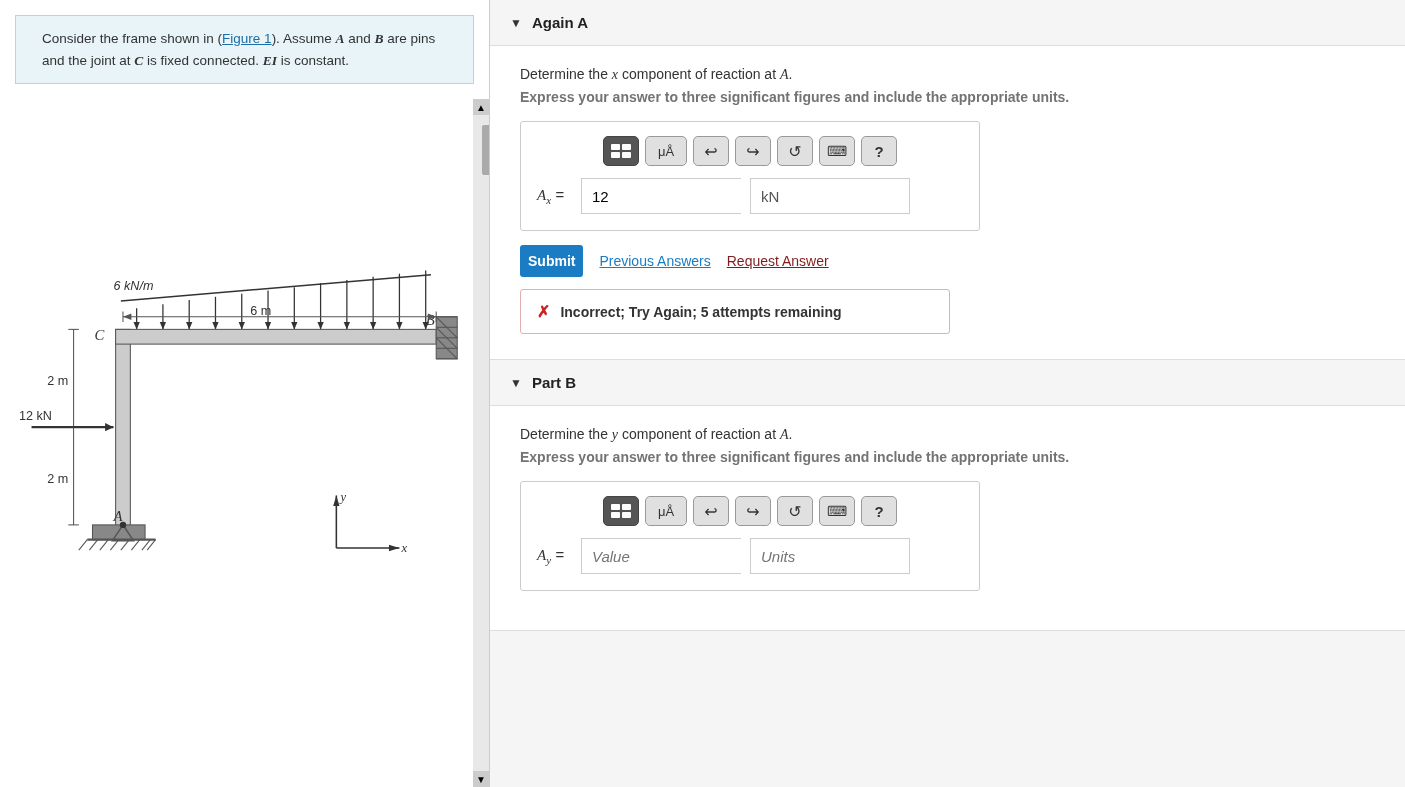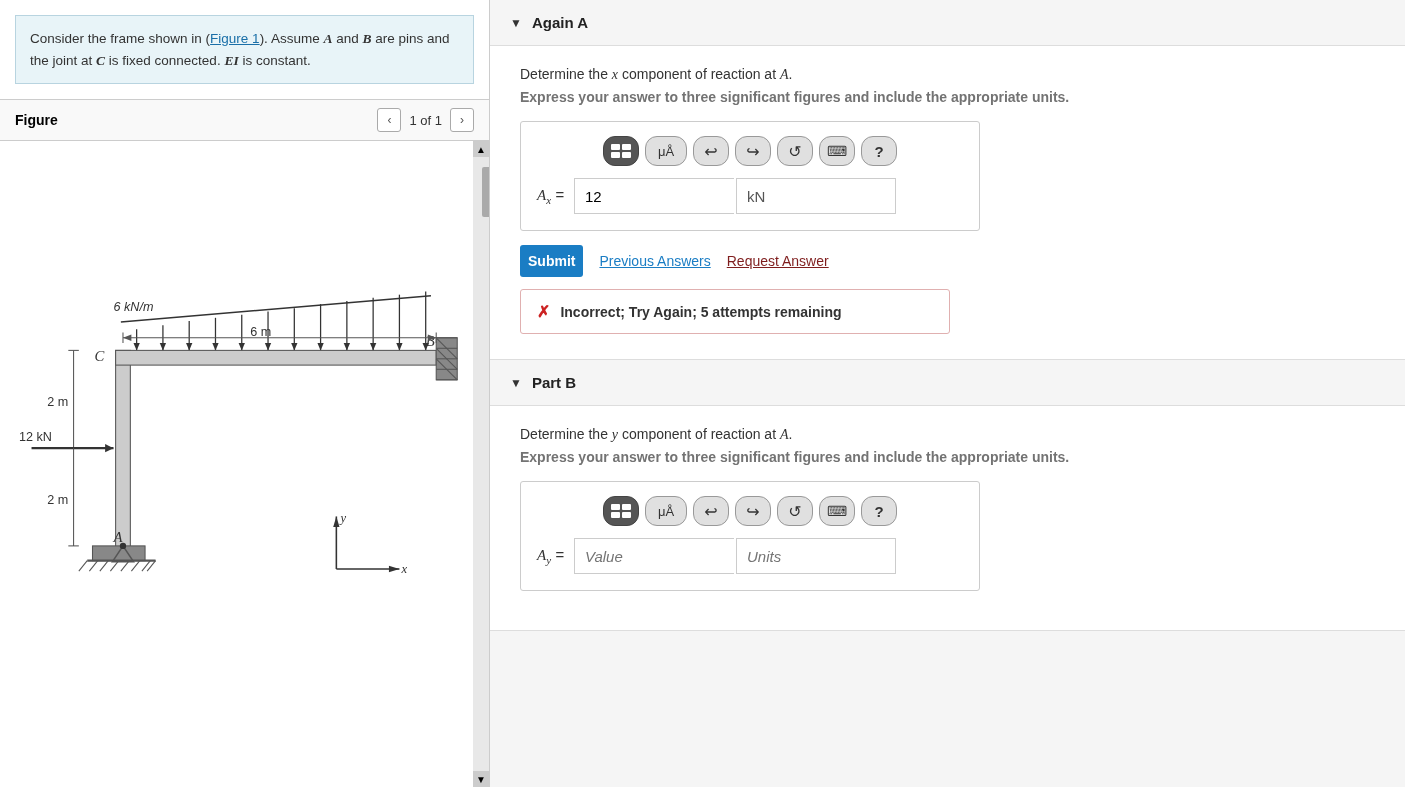--- a/index.html
+++ b/index.html
@@ -19,21 +19,21 @@
       border-right: 1px solid #ccc;
       display: flex;
       flex-direction: column;
       height: 100%;
     }
 
     .problem-statement {
       background: #e8f4f8;
       border: 1px solid #b8d4e0;
       margin: 15px;
-      padding: 12px 14px;
+      padding: 12px 26px;
       font-size: 13.5px;
       line-height: 1.6;
       color: #333;
     }
 
     .problem-statement a {
       color: #1a6fa8;
       text-decoration: underline;
     }
 
@@ -151,39 +151,39 @@
       gap: 6px;
       margin-bottom: 12px;
       justify-content: center;
     }
 
     .toolbar-btn {
       width: 36px;
       height: 30px;
       border: 1px solid #999;
       background: #e0e0e0;
-      border-radius: 12px;
+      border-radius: 5px;
       cursor: pointer;
       display: flex;
       align-items: center;
       justify-content: center;
       font-size: 12px;
       color: #333;
     }
 
     .toolbar-btn.special {
       background: #555;
       color: #fff;
       border-color: #444;
     }
 
     .input-row {
       display: flex;
       align-items: center;
-      gap: 2px;
+      gap: 9px;
     }
 
     .input-label {
       font-size: 15px;
       color: #333;
       margin-right: 8px;
       font-style: italic;
       white-space: nowrap;
     }
 
@@ -277,28 +277,20 @@
   </style>
 </head>
 <body>
 
 <div class="left-panel">
 
   <div class="problem-statement">
     <span>Consider the frame shown in (<a>Figure 1</a>). Assume <span class="math-bold">A</span> and <span class="math-bold">B</span> are pins and the joint at <span class="math-bold">C</span> is fixed connected. <span class="math-bold">EI</span> is constant.</span>
   </div>
 
-  <div class="figure-header">
-    <span class="figure-title">Figure</span>
-    <div class="figure-nav">
-      <button class="nav-btn">‹</button>
-      <span class="page-indicator">1 of 1</span>
-      <button class="nav-btn">›</button>
-    </div>
-  </div>
 
   <div class="figure-area">
     
     <div style="position:absolute; right:0; top:0; bottom:0; width:16px; background:#e8e8e8; z-index:10; display:flex; flex-direction:column; align-items:center;">
       <div style="width:16px; height:16px; background:#ccc; display:flex; align-items:center; justify-content:center; cursor:pointer; font-size:10px;">▲</div>
       <div style="flex:1; position:relative;">
         <div style="position:absolute; top:10px; left:1px; width:14px; height:50px; background:#aaa; border-radius:2px;"></div>
       </div>
       <div style="width:16px; height:16px; background:#ccc; display:flex; align-items:center; justify-content:center; cursor:pointer; font-size:10px;">▼</div>
     </div>

